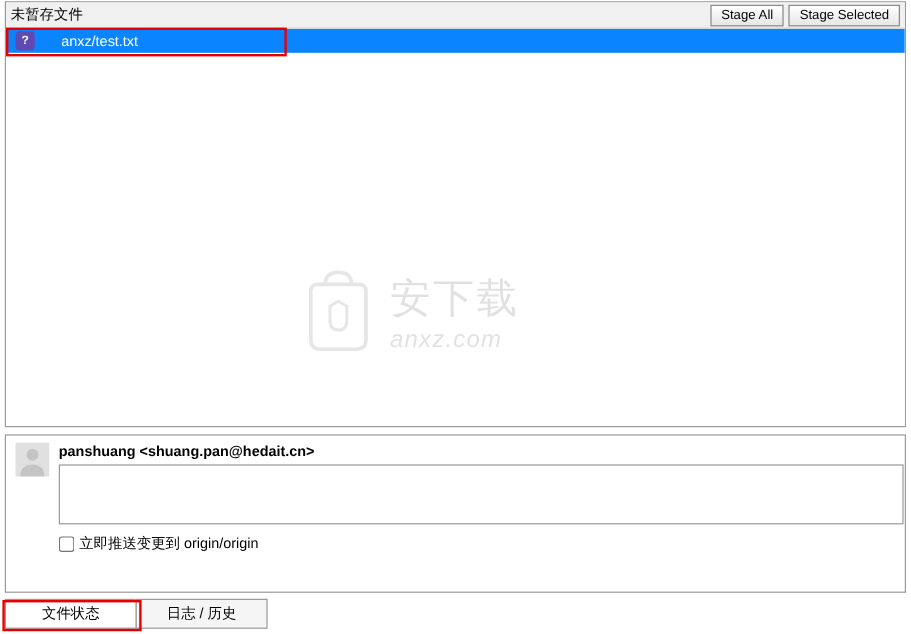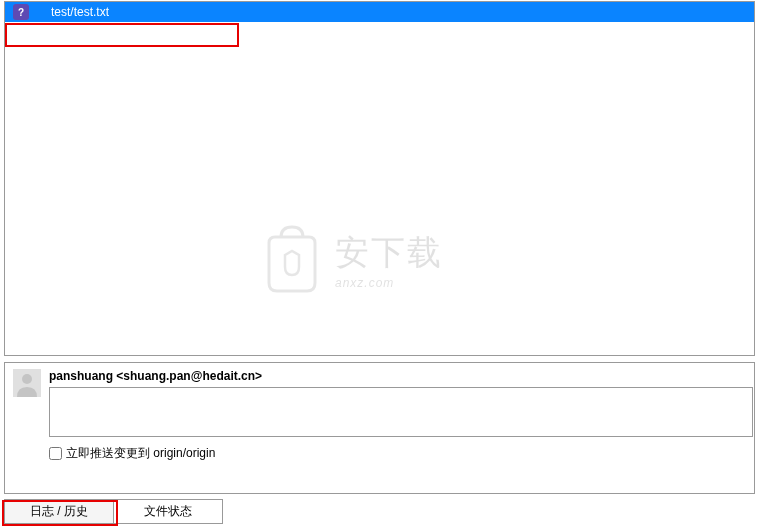--- a/index.html
+++ b/index.html
@@ -87,21 +87,21 @@
       border: 2px solid #e60000;
       pointer-events: none;
       top: 23px;
       left: 5px;
       width: 234px;
       height: 24px;
     }
     .watermark {
       position: absolute;
       top: 225px;
-      left: 261px;
+      left: 251px;
       display: flex;
       align-items: center;
       gap: 12px;
       opacity: 0.14;
       pointer-events: none;
     }
     .watermark-badge {
       width: 62px;
       height: 70px;
       position: relative;
@@ -111,21 +111,21 @@
       display: flex;
       flex-direction: column;
       color: #333;
     }
     .watermark-cn {
       font-size: 34px;
       font-weight: 500;
       letter-spacing: 2px;
     }
     .watermark-en {
-      font-size: 12px;
+      font-size: 20px;
       letter-spacing: 1px;
       font-style: italic;
     }
     .commit-panel {
       position: absolute;
       top: 362px;
       left: 4px;
       right: 4px;
       height: 132px;
       border: 1px solid #999;
@@ -207,24 +207,29 @@
       bottom: 2px;
       left: 2px;
       width: 116px;
       height: 26px;
     }
   </style>
 </head>
 <body>
 
 <div class="panel unstaged-panel">
+  <div class="panel-header">
+    <span class="panel-title">未暂存文件</span>
+    <button class="btn">Stage All</button>
+    <button class="btn">Stage Selected</button>
+  </div>
   <div class="file-list">
     <div class="file-row">
       <span class="file-icon">?</span>
-      <span class="file-path">test/test.txt</span>
+      <span class="file-path">anxz/test.txt</span>
     </div>
   </div>
 </div>
 
 <div class="highlight-red-1"></div>
 
 <div class="watermark">
   <div class="watermark-badge">
     <svg viewBox="0 0 62 70">
       <path d="M8 18 Q8 12 14 12 L48 12 Q54 12 54 18 L54 58 Q54 66 46 66 L16 66 Q8 66 8 58 Z" fill="none" stroke="#555" stroke-width="3"></path>
@@ -252,17 +257,17 @@
       <textarea class="commit-message" value="" style=""></textarea>
     </div>
   </div>
   <div class="push-row">
     <input type="checkbox" style="">
     <span>立即推送变更到 origin/origin</span>
   </div>
 </div>
 
 <div class="tabs">
+  <div class="tab active">文件状态</div>
   <div class="tab">日志 / 历史</div>
-  <div class="tab active">文件状态</div>
 </div>
 
 <div class="highlight-red-2"></div>
 
 </body></html>

